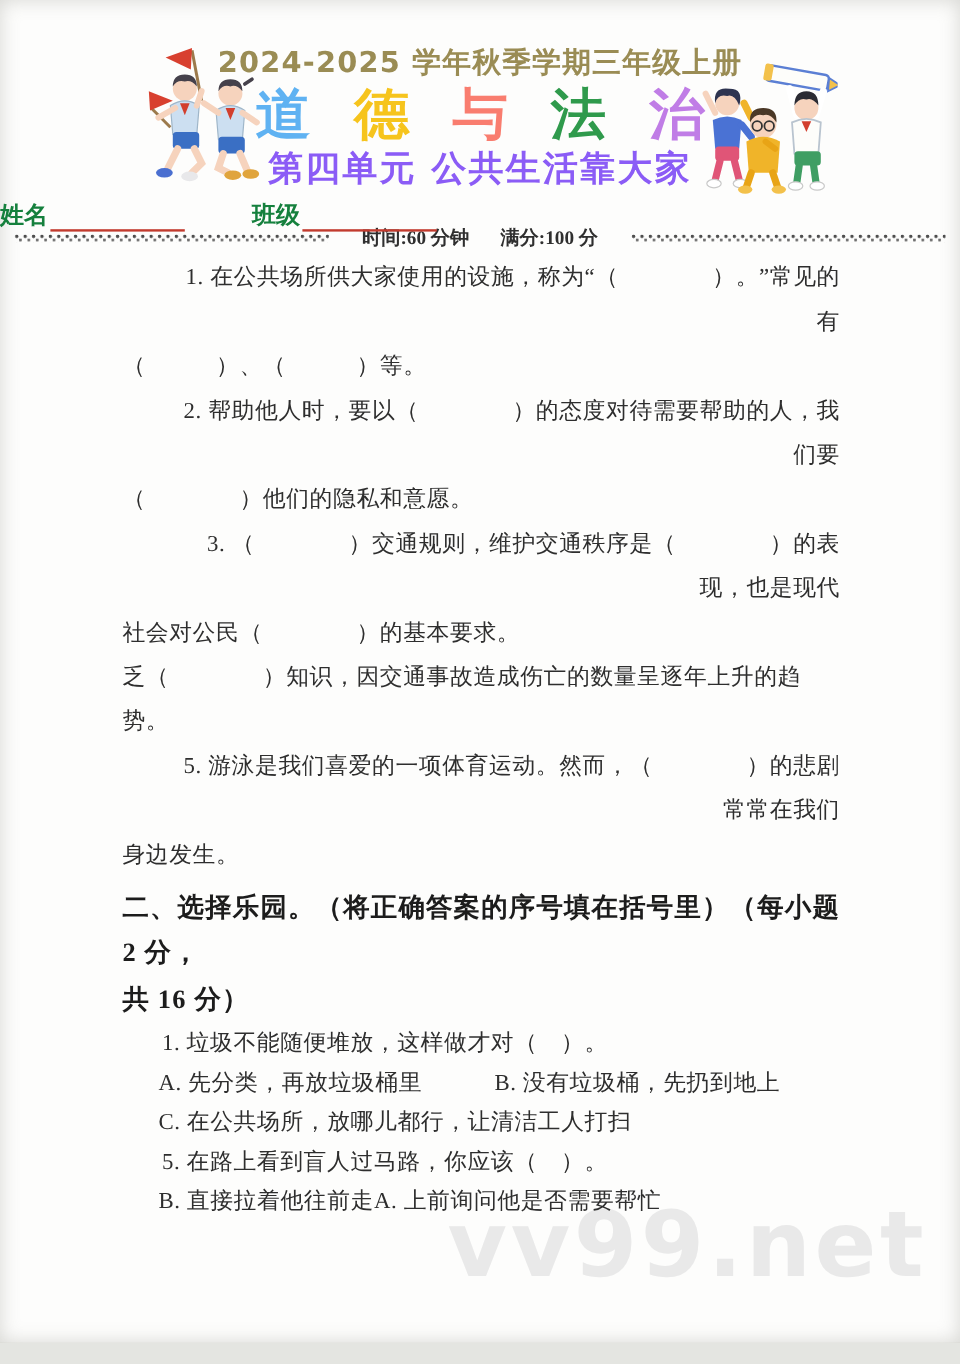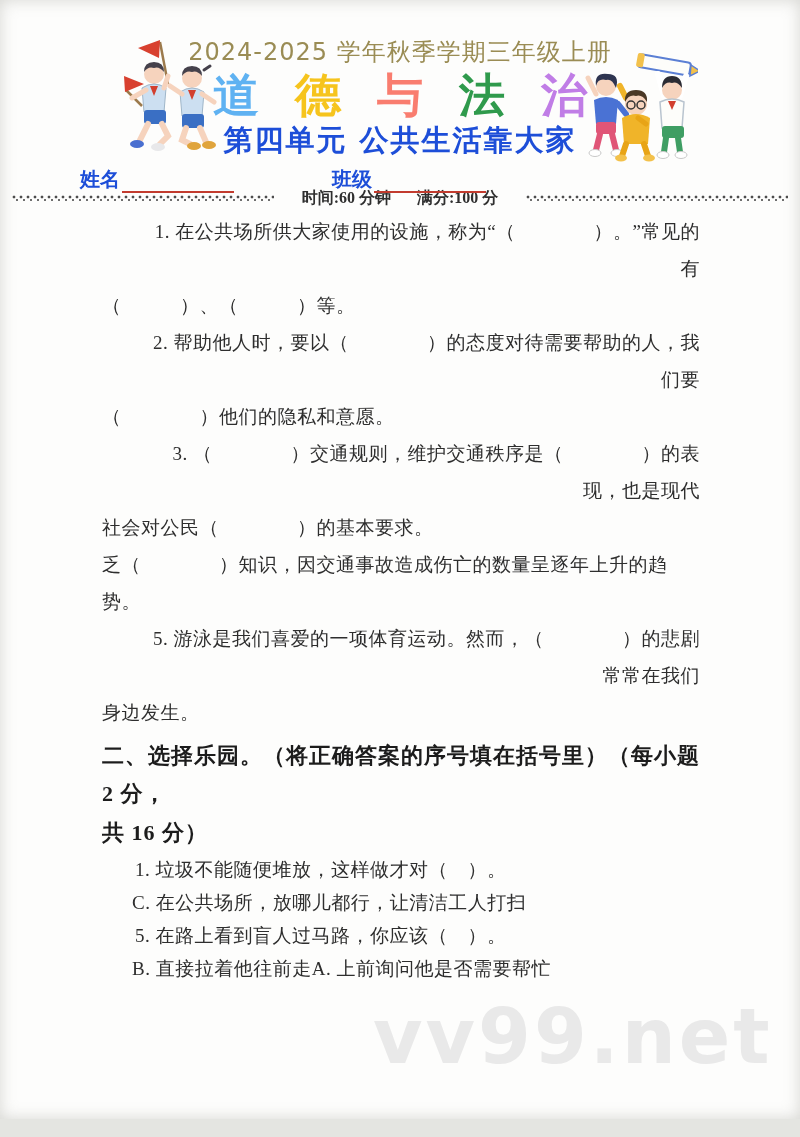--- a/index.html
+++ b/index.html
@@ -17,37 +17,37 @@
     overflow:hidden;
   }
   
   .header { position:relative; height:182px; }
   .illus { position:absolute; }
   .illus-left  { left:108px; top:32px; }
   .illus-right { left:578px; top:52px; }
   .meta-line {
     padding-top:36px; text-align:center;
     font-family:"DejaVu Sans","Liberation Sans",sans-serif;
-    font-weight:400; font-size:24px; color:#9a8c54; letter-spacing:1px;
+    font-weight:700; font-size:24px; color:#9a8c54; letter-spacing:1px;
   }
   .big-title {
     margin-top:2px; text-align:center;
     font-family:"DejaVu Sans","Liberation Sans",sans-serif;
     font-weight:700; font-size:46px; line-height:50px;
     letter-spacing:36px; padding-left:36px;
   }
   .unit-title {
     margin-top:1px; text-align:center;
     font-family:"DejaVu Sans","Liberation Sans",sans-serif;
     font-weight:700; font-size:29px; color:#1e3a70; letter-spacing:2px;
   }
   .name-row {
-    margin-top:5px; padding-left:80px;
-    display:flex; gap:98px;
-    font-weight:700; font-size:20px; color:#1d4ed8;
+    margin-top:5px; 
+    display:flex; gap:56px;
+    font-weight:700; font-size:20px; color:#15803d;
   }
   .name-item { display:flex; align-items:flex-end; }
   .blank {
     display:inline-block; width:112px; height:16px;
     border-bottom:2px solid #c23b2e; margin-left:2px;
   }
   
   .divider {
     margin:6px 12px 0 12px;
     display:flex; align-items:center; gap:28px;
@@ -180,21 +180,21 @@
         <ellipse cx="103" cy="103" rx="6" ry="3.5" fill="#fff" stroke="#c9c9c9"></ellipse>
       </g>
     </svg>
 
     <div class="meta-line" style="color: rgb(154, 140, 84);">2024-2025 学年秋季学期三年级上册</div>
 
     <div class="big-title">
       <span style="color: rgb(95, 178, 242);">道</span><span style="color: rgb(246, 196, 29);">德</span><span style="color: rgb(249, 125, 111);">与</span><span style="color: rgb(47, 154, 76);">法</span><span style="color: rgb(192, 125, 230);">治</span>
     </div>
 
-    <div class="unit-title" style="color: #1d4ed8;">第四单元 公共生活靠大家</div>
+    <div class="unit-title" style="color: #8b5cf6;">第四单元 公共生活靠大家</div>
 
     <div class="name-row">
       <span class="name-item">
         <span>姓名</span>
           <span class="blank"></span>
       </span>
       <span class="name-item">
         <span>班级</span>
           <span class="blank"></span>
       </span>
@@ -220,20 +220,24 @@
     <p class="s1-line">乏（　　　　）知识，因交通事故造成伤亡的数量呈逐年上升的趋势。</p>
     <p class="s1-line ind">5. 游泳是我们喜爱的一项体育运动。然而，（　　　　）的悲剧常常在我们</p>
     <p class="s1-line">身边发生。</p>
 
     <div class="sec-heading" style="margin-top:6px">二、选择乐园。（将正确答案的序号填在括号里）（每小题 2 分，</div>
     <div class="sec-heading sec2-heading2">共 16 分）</div>
 
     <div class="mc">
       <p class="mc-q">1. 垃圾不能随便堆放，这样做才对（　）。</p>
       <div class="opt-row">
+        <span class="opt w280">A. 先分类，再放垃圾桶里</span>
+        <span class="opt">B. 没有垃圾桶，先扔到地上</span>
+      </div>
+      <div class="opt-row">
         <span class="opt">C. 在公共场所，放哪儿都行，让清洁工人打扫</span>
       </div>
     </div>
 
     <div class="mc">
       <p class="mc-q">5. 在路上看到盲人过马路，你应该（　）。</p>
       <div class="opt-row">
         <span class="opt">B. 直接拉着他往前走</span>
         <span class="opt w280">A. 上前询问他是否需要帮忙</span>
       </div>

